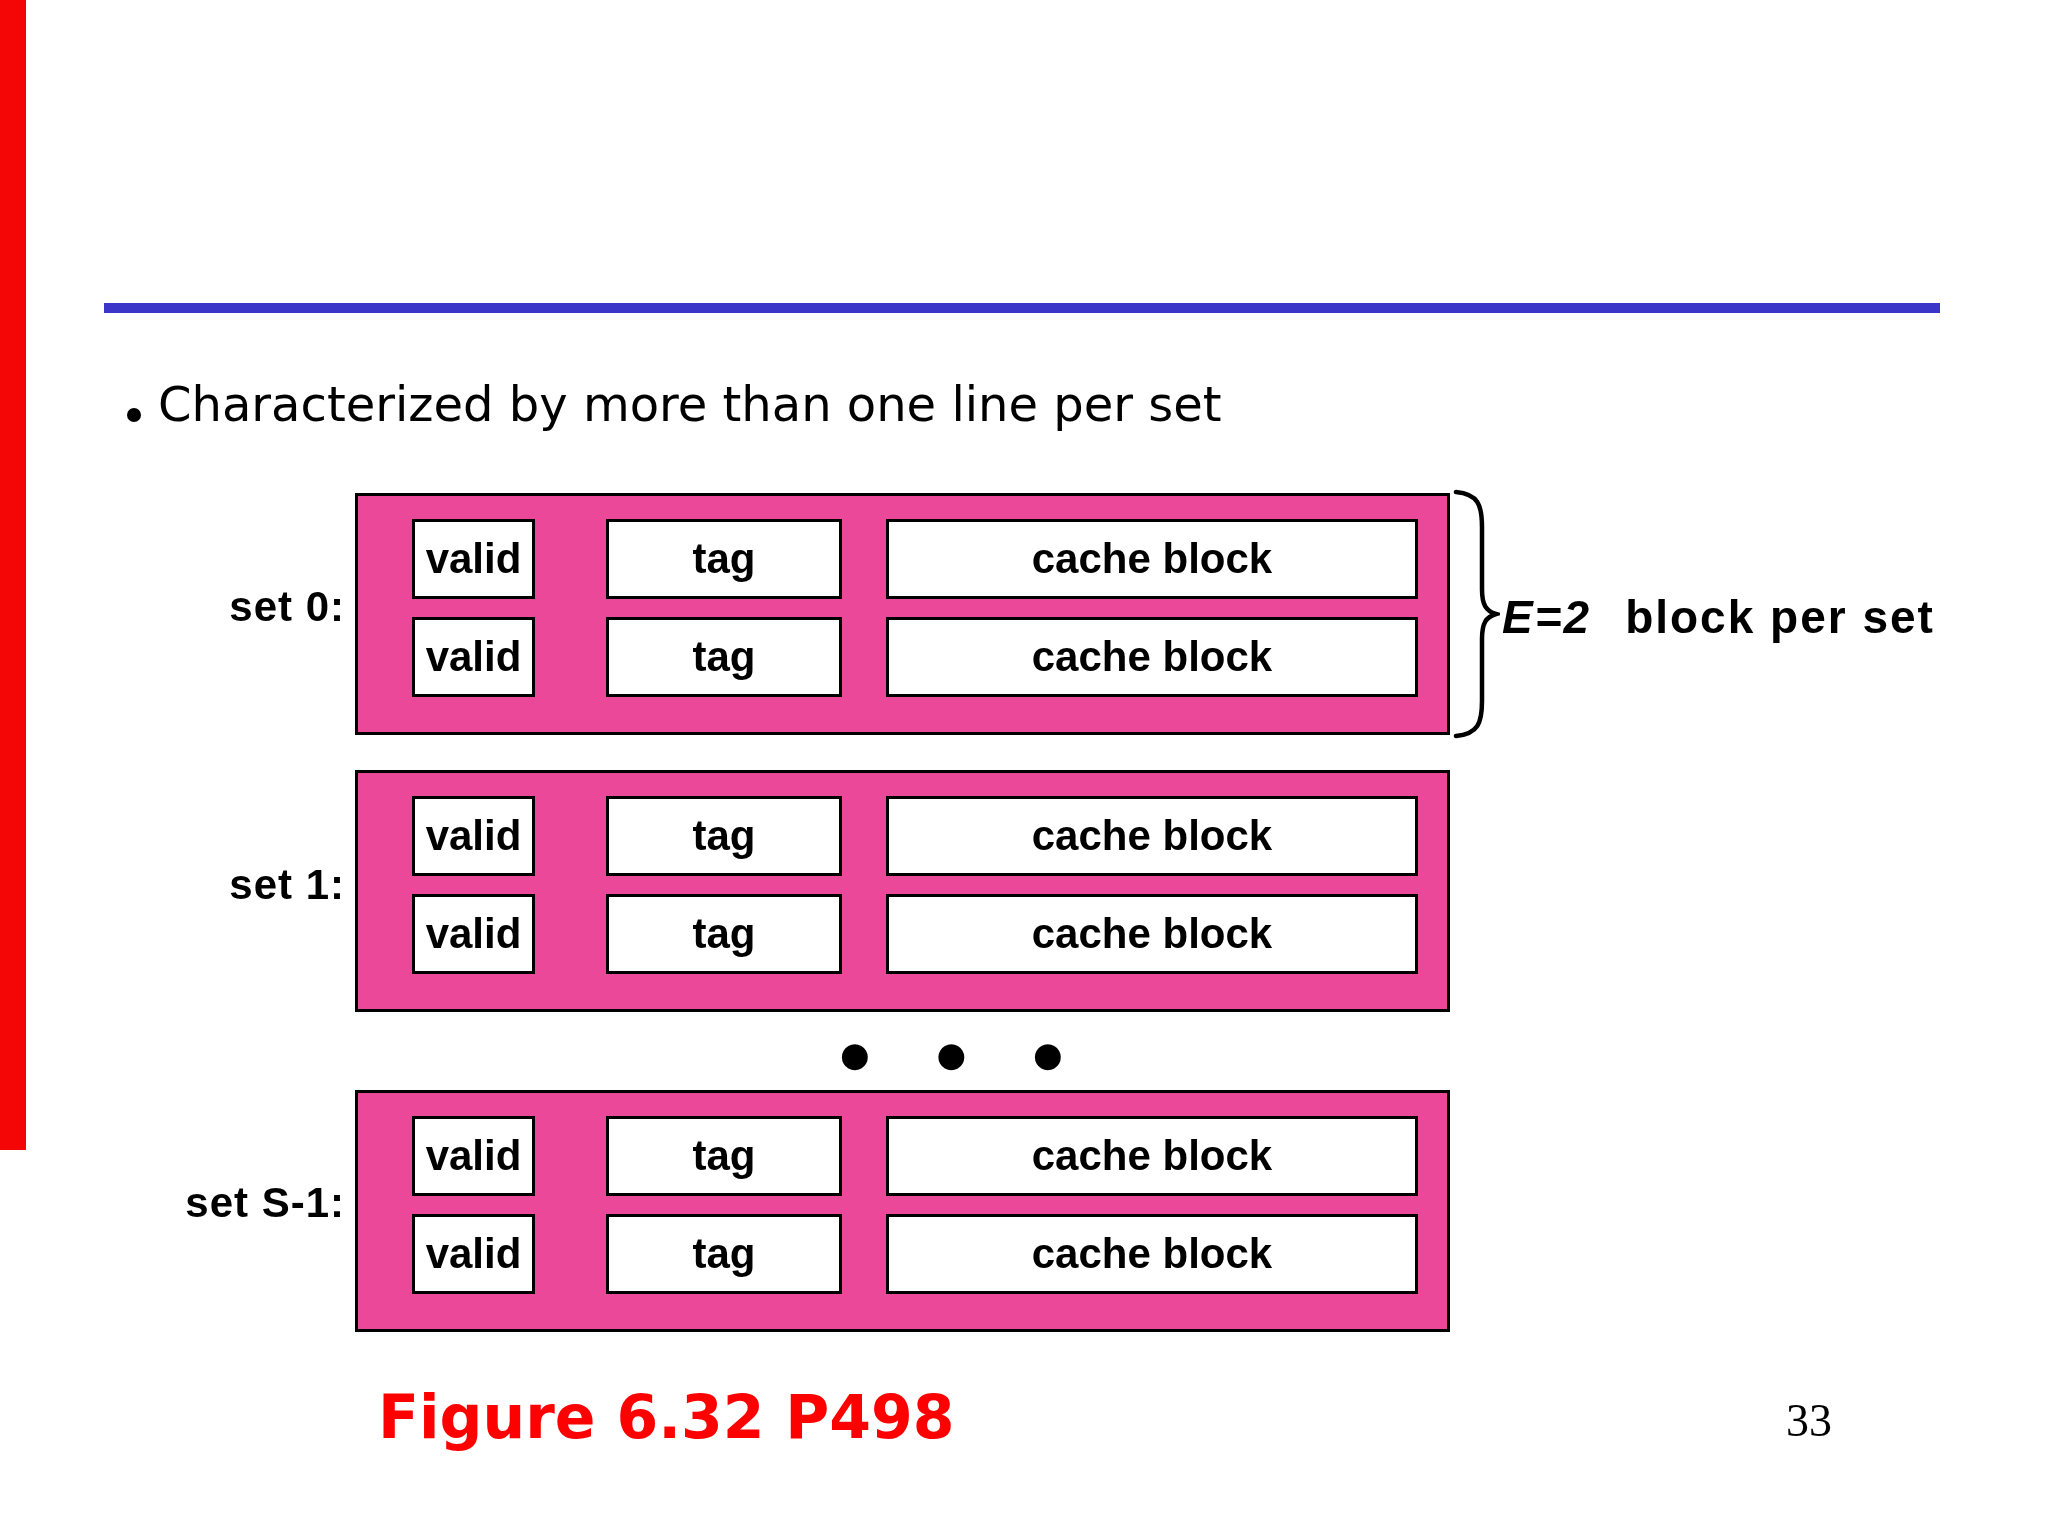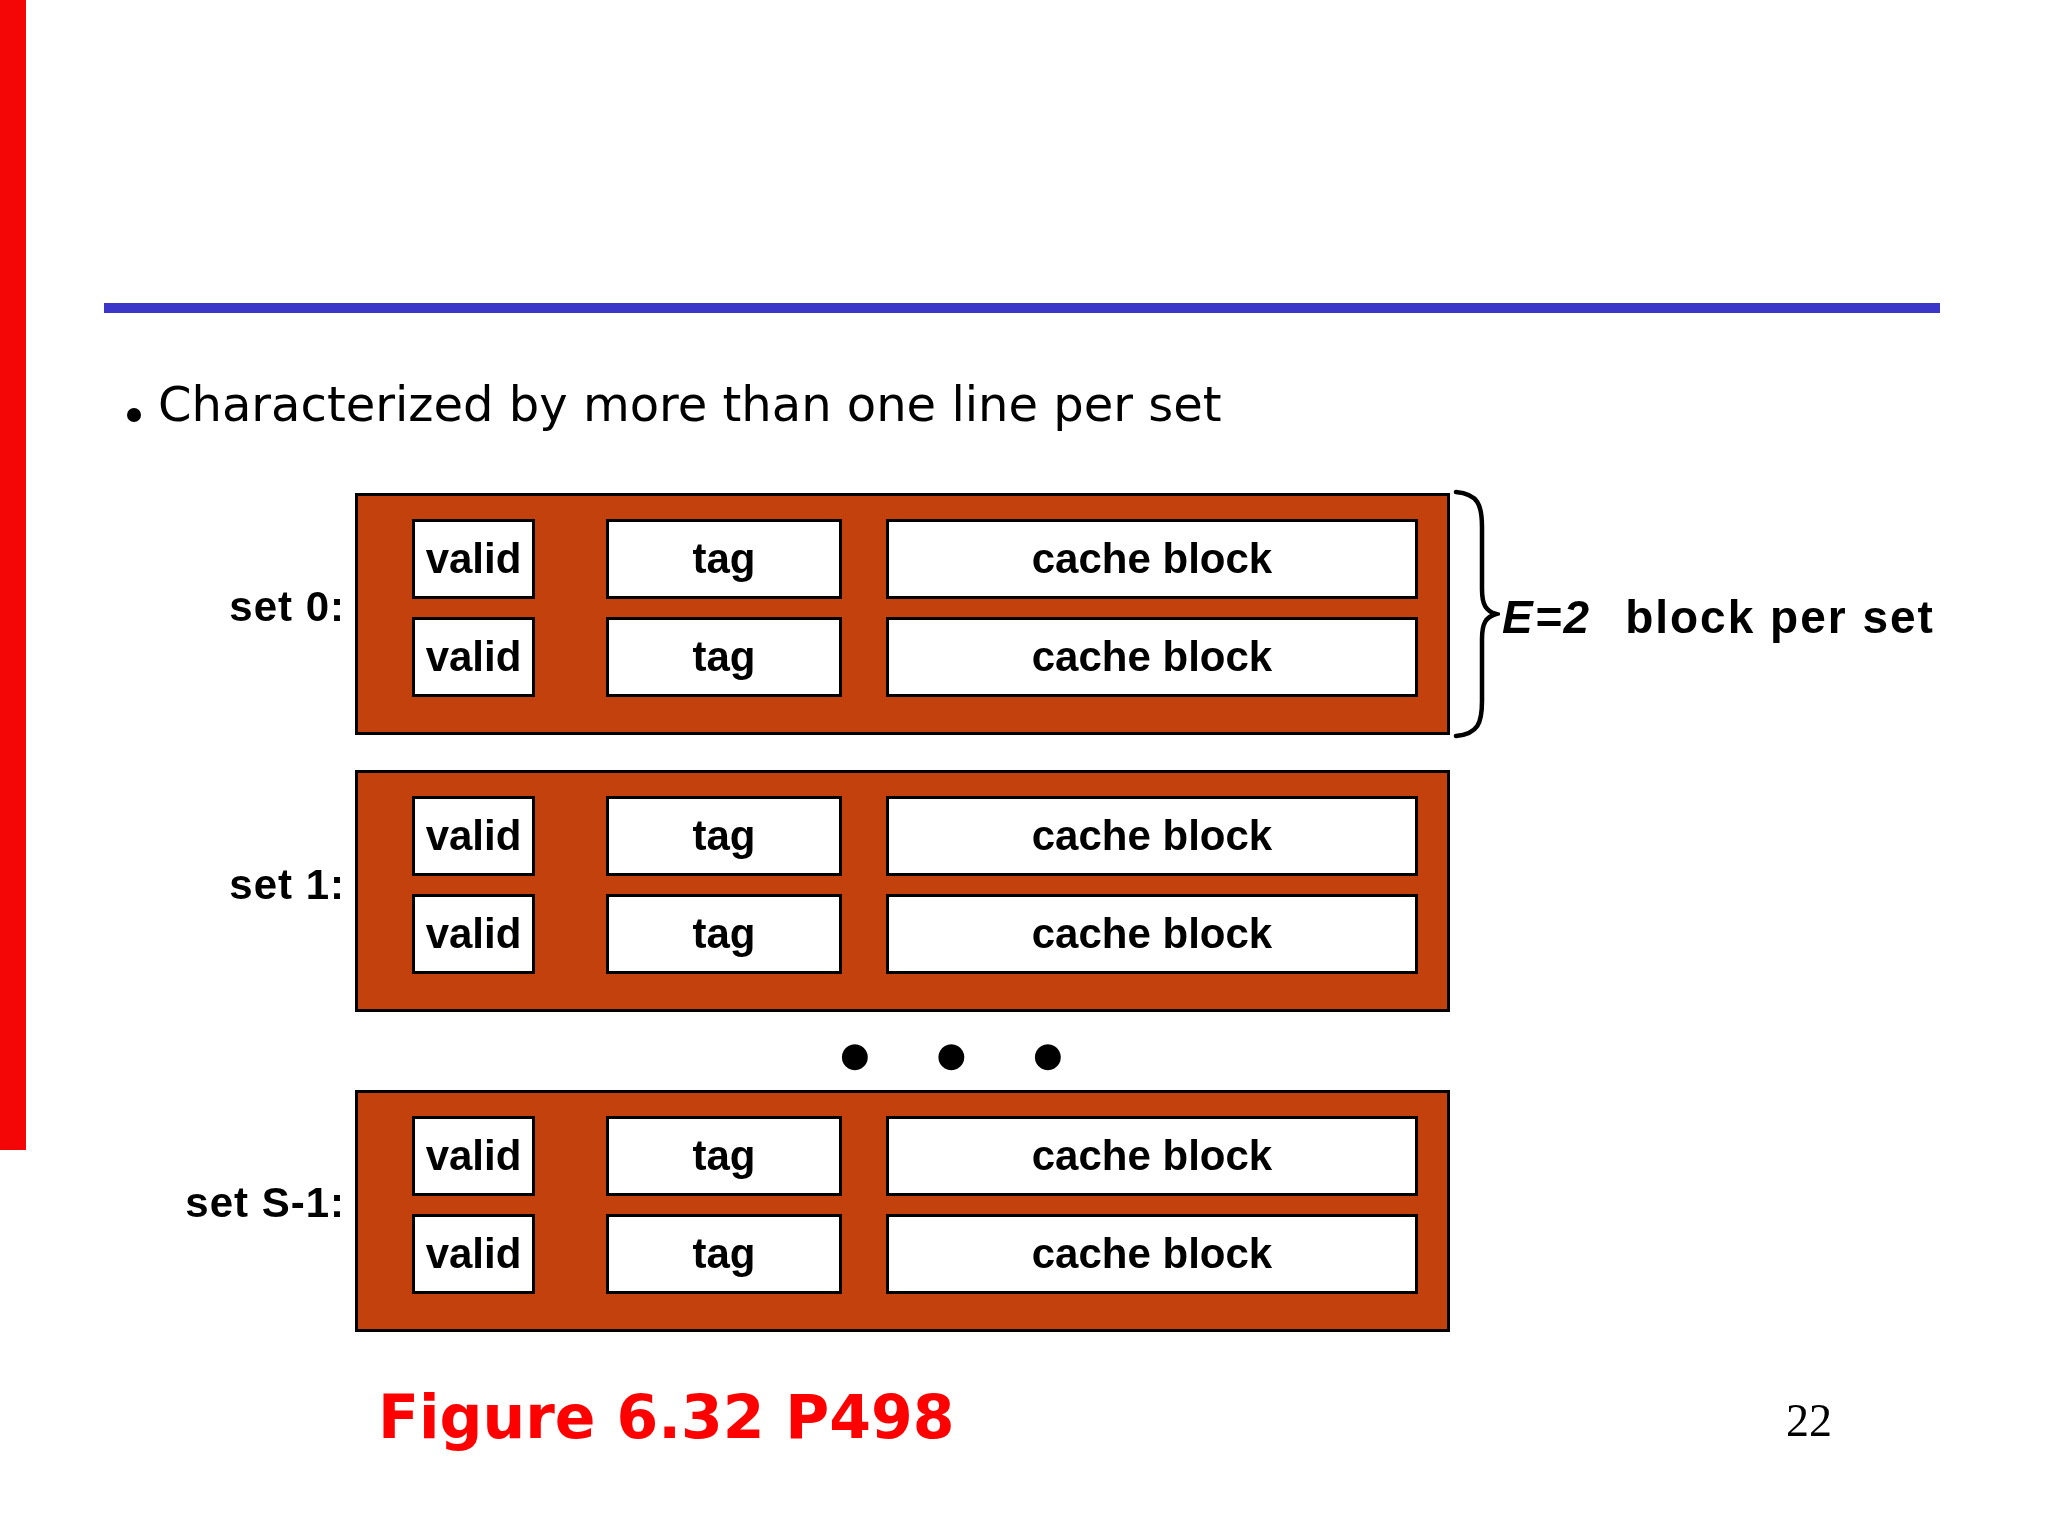--- a/index.html
+++ b/index.html
@@ -28,21 +28,21 @@
     position:absolute;left:127px;top:408px;width:14px;height:14px;
     border-radius:50%;background:#000;
   }
   .bullet-text{
     position:absolute;left:158px;top:376px;width:1800px;
     font-family:"DejaVu Sans", sans-serif;
     font-size:48px;color:#000;white-space:nowrap;
   }
   .set-box{
     position:absolute;left:355px;width:1095px;height:242px;
-    background:#c2410c;border:3px solid #000;box-sizing:border-box;
+    background:#ec4899;border:3px solid #000;box-sizing:border-box;
   }
   .set-box.s0{top:493px;}
   .set-box.s1{top:770px;}
   .set-box.s2{top:1090px;}
   .cell{
     position:absolute;height:80px;
     background:#ffffff;border:3px solid #000;box-sizing:border-box;
     display:flex;align-items:center;justify-content:center;
     font-family:"Liberation Sans", sans-serif;
     font-weight:bold;font-size:42px;color:#000;white-space:nowrap;
@@ -131,15 +131,15 @@
   <div class="set-box s2">
     <div class="cell row1 c-valid">valid</div>
     <div class="cell row1 c-tag">tag</div>
     <div class="cell row1 c-block">cache block</div>
     <div class="cell row2 c-valid">valid</div>
     <div class="cell row2 c-tag">tag</div>
     <div class="cell row2 c-block">cache block</div>
   </div>
 
   <div class="caption">Figure 6.32  P498</div>
-  <div class="page-num">22</div>
+  <div class="page-num">33</div>
 
 </div>
 
 </body></html>

